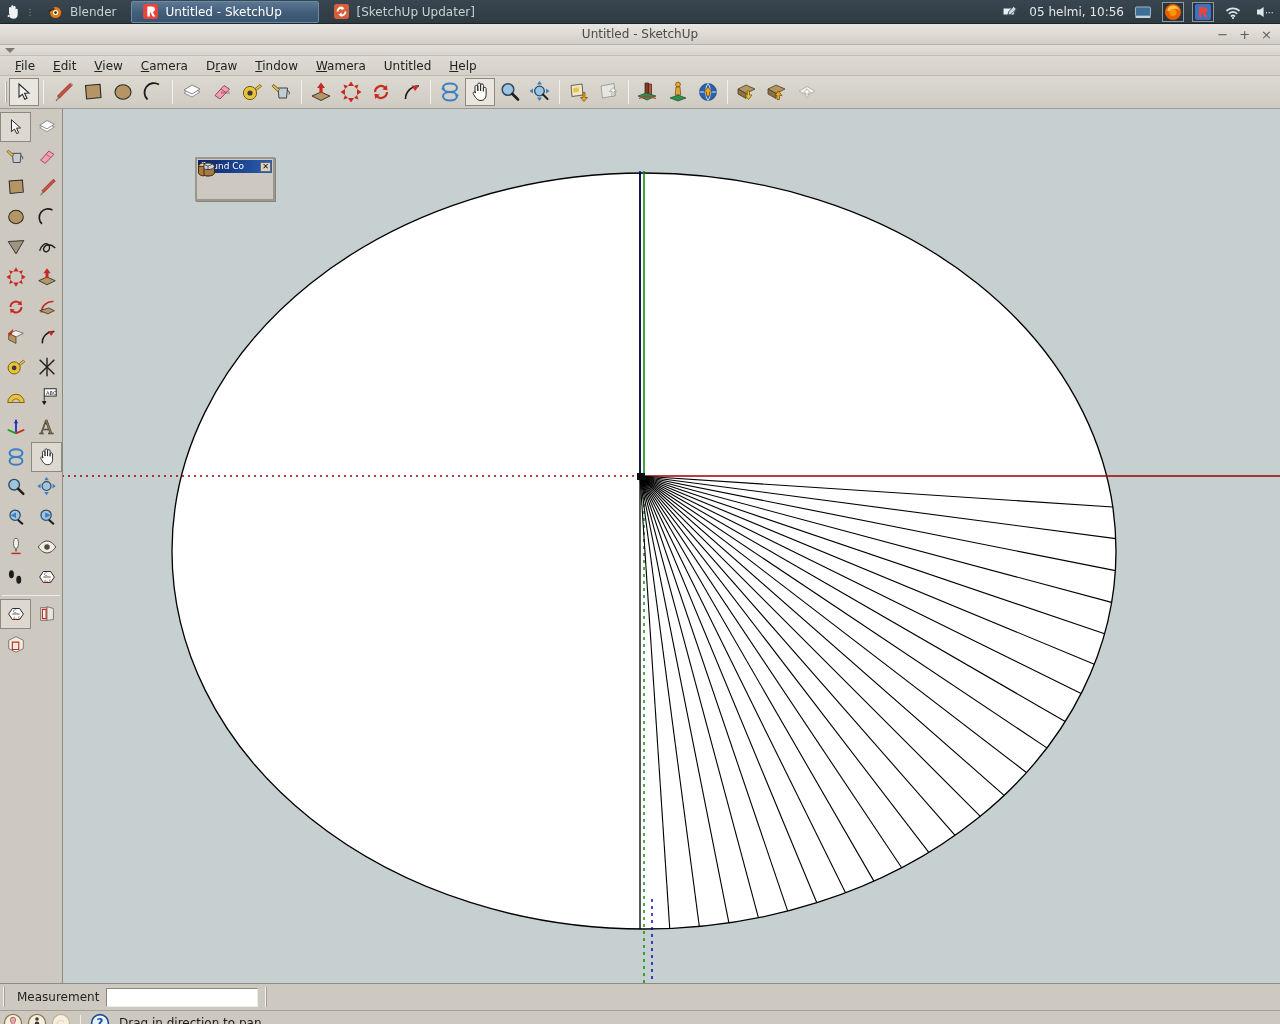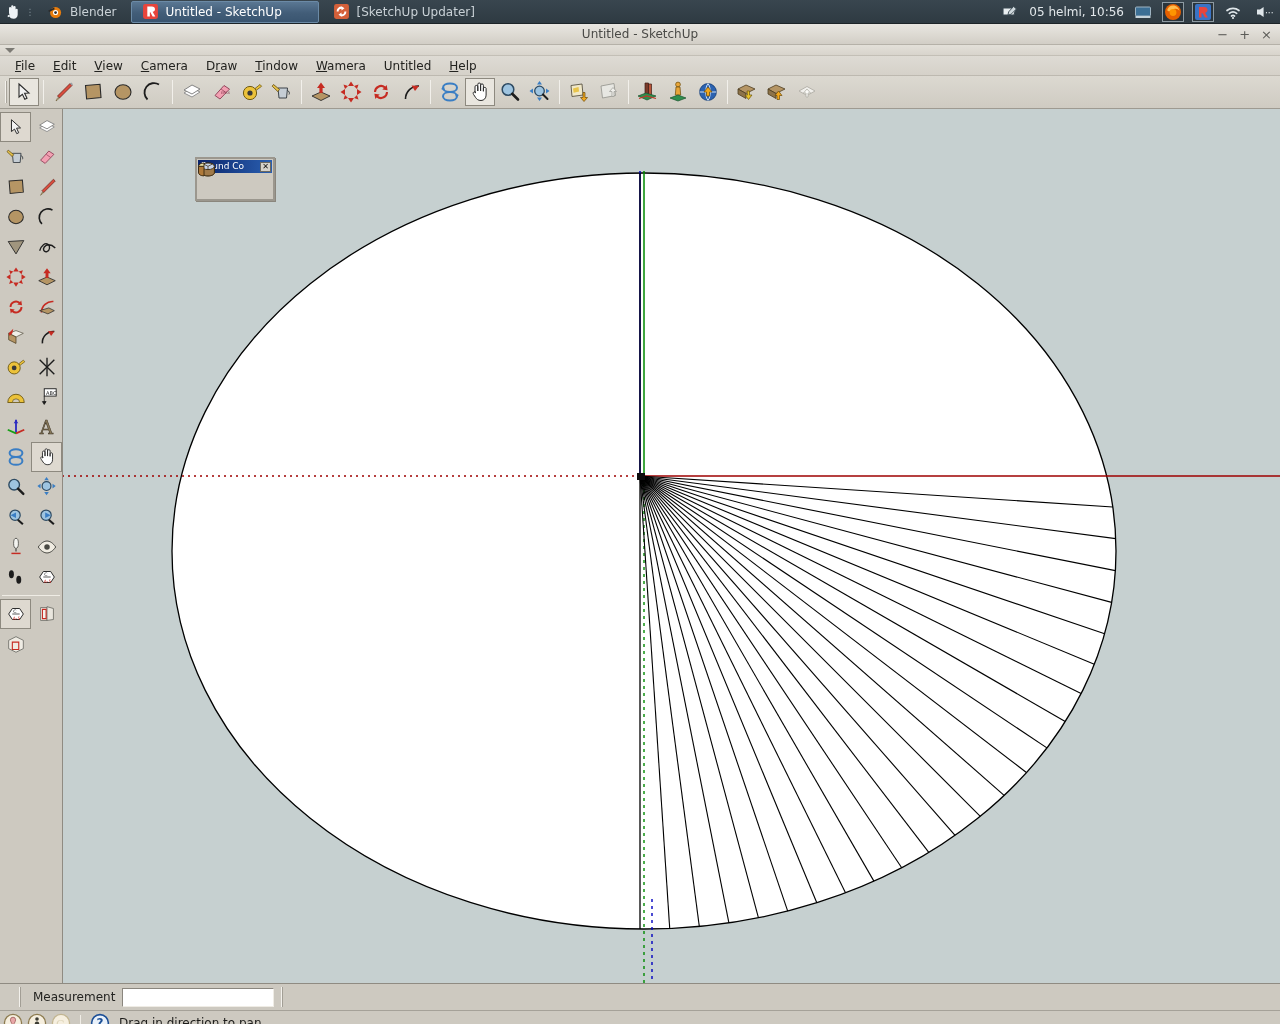--- a/index.html
+++ b/index.html
@@ -128,21 +128,21 @@
     display: flex; align-items: center; justify-content: center;
     font-size: 8px; line-height: 8px; color: #111; font-weight: bold;
   }
   #rc-tools { display: flex; height: 26px; align-items: center; padding-left: 1px; overflow: hidden; }
   .rcbtn { width: 26px; height: 25px; display: flex; align-items: center; justify-content: center; }
 
   
   #measurebar {
     height: 27px; background: #cdc9c0;
     border-top: 1px solid #8f8b82;
-    display: flex; align-items: center; padding-left: 16px;
+    display: flex; align-items: center; padding-left: 0;
   }
   .mgrip { width: 7px; height: 20px; display: flex; justify-content: center; }
   .mgrip i { display: block; width: 2px; height: 20px; border-left: 1px solid #f3f1ec; border-right: 1px solid #a29e95; }
   #measure-label { font-size: 12px; color: #232320; padding: 0 7px 0 10px; }
   #measure-input {
     width: 152px; height: 19px;
     background: #ffffff;
     border: 1px solid #8a867e;
     border-right-color: #efece5; border-bottom-color: #efece5;
     font-family: "DejaVu Sans", "Liberation Sans", sans-serif; font-size: 12px;

